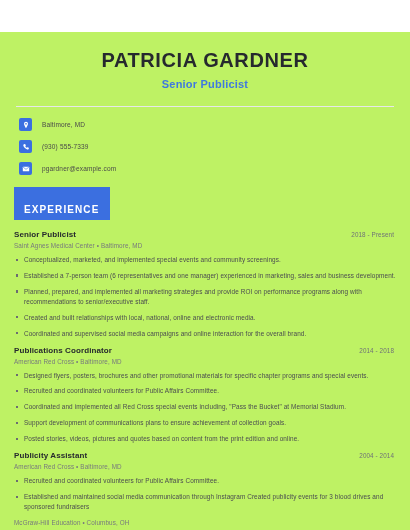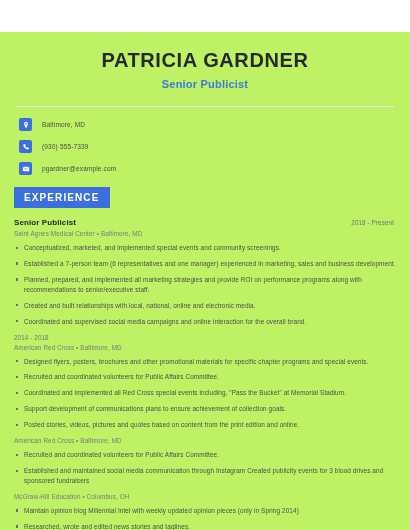--- a/index.html
+++ b/index.html
@@ -83,21 +83,21 @@
 
   
   .section { margin-top: 12px; }
   .section-title {
     display: inline-block;
     background: #3b6fe0;
     color: #ffffff;
     font-size: 10px;
     font-weight: bold;
     letter-spacing: 1.1px;
-    padding: 5px 11px 5px 10px;
+    padding: 17px 11px 5px 10px;
   }
 
   .entries { margin-top: 10px; }
 
   .entry { margin-bottom: 7px; }
 
   .entry-head {
     display: flex;
     justify-content: space-between;
     align-items: baseline;
@@ -205,33 +205,38 @@
           <li>Conceptualized, marketed, and implemented special events and community screenings.</li>
           <li>Established a 7-person team (6 representatives and one manager) experienced in marketing, sales and business development.</li>
           <li>Planned, prepared, and implemented all marketing strategies and provide ROI on performance programs along with recommendations to senior/executive staff.</li>
           <li>Created and built relationships with local, national, online and electronic media.</li>
           <li>Coordinated and supervised social media campaigns and online interaction for the overall brand.</li>
         </ul>
       </div>
 
       <div class="entry">
         <div class="entry-head">
+          <span class="entry-role">Publications Coordinator</span>
           <span class="entry-dates">2014 - 2018</span>
         </div>
         <div class="entry-org">American Red Cross • Baltimore, MD</div>
         <ul class="bullets">
           <li>Designed flyers, posters, brochures and other promotional materials for specific chapter programs and special events.</li>
           <li>Recruited and coordinated volunteers for Public Affairs Committee.</li>
           <li>Coordinated and implemented all Red Cross special events including, "Pass the Bucket" at Memorial Stadium.</li>
           <li>Support development of communications plans to ensure achievement of collection goals.</li>
           <li>Posted stories, videos, pictures and quotes based on content from the print edition and online.</li>
         </ul>
       </div>
 
       <div class="entry">
+        <div class="entry-head">
+          <span class="entry-role">Publicity Assistant</span>
+          <span class="entry-dates">2004 - 2014</span>
+        </div>
         <div class="entry-org">American Red Cross • Baltimore, MD</div>
         <ul class="bullets">
           <li>Recruited and coordinated volunteers for Public Affairs Committee.</li>
           <li>Established and maintained social media communication through Instagram Created publicity events for 3 blood drives and sponsored fundraisers</li>
         </ul>
       </div>
 
       <div class="entry">
         <div class="entry-org">McGraw-Hill Education • Columbus, OH</div>
         <ul class="bullets">

